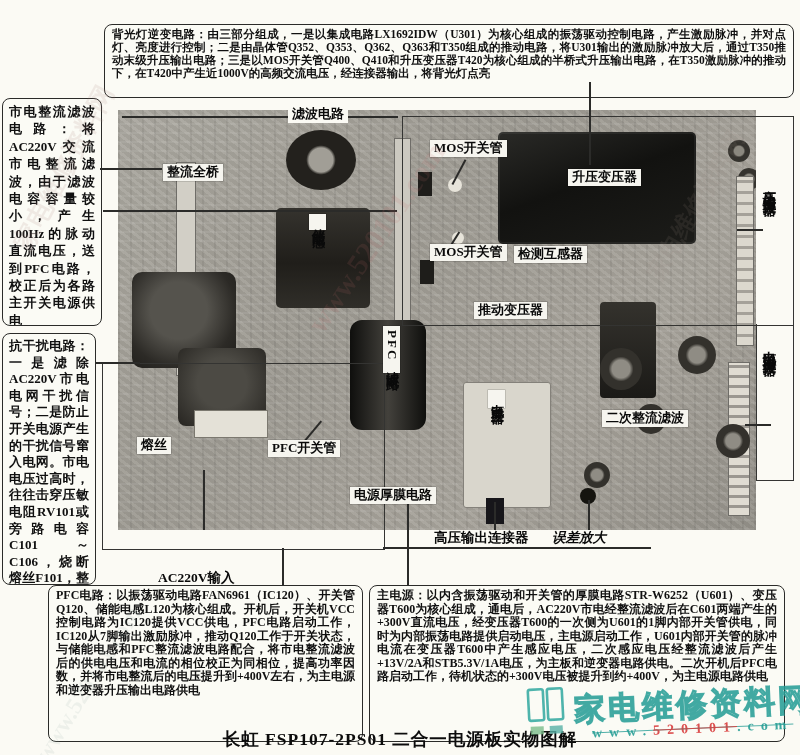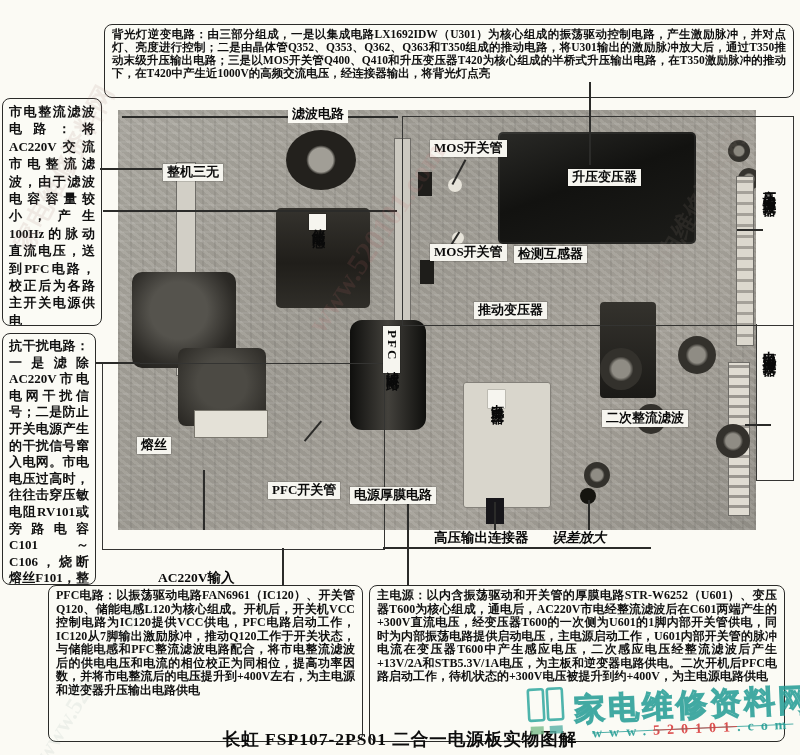--- a/index.html
+++ b/index.html
@@ -141,29 +141,29 @@
 
 <div class="tbox" style="left:48px;top:585px;width:315px;height:157px;font-size:12px;line-height:13.5px;">
   <span>PFC电路：以振荡驱动电路FAN6961（IC120）、开关管Q120、储能电感L120为核心组成。开机后，开关机VCC控制电路为IC120提供VCC供电，PFC电路启动工作，IC120从7脚输出激励脉冲，推动Q120工作于开关状态，与储能电感和PFC整流滤波电路配合，将市电整流滤波后的供电电压和电流的相位校正为同相位，提高功率因数，并将市电整流后的电压提升到+400V左右，为主电源和逆变器升压输出电路供电</span>
 </div>
 
 <div class="tbox" style="left:369px;top:585px;width:416px;height:157px;font-size:12px;line-height:13.5px;">
   <span>主电源：以内含振荡驱动和开关管的厚膜电路STR-W6252（U601）、变压器T600为核心组成，通电后，AC220V市电经整流滤波后在C601两端产生的+300V直流电压，经变压器T600的一次侧为U601的1脚内部开关管供电，同时为内部振荡电路提供启动电压，主电源启动工作，U601内部开关管的脉冲电流在变压器T600中产生感应电压，二次感应电压经整流滤波后产生+13V/2A和STB5.3V/1A电压，为主板和逆变器电路供电。二次开机后PFC电路启动工作，待机状态的+300V电压被提升到约+400V，为主电源电路供电</span>
 </div>
 
 <div class="chip" style="left:288px;top:106px;background:#fbfaf4;box-shadow:none;">滤波电路</div>
-<div class="chip" style="left:163px;top:164px;">整机三无</div>
+<div class="chip" style="left:163px;top:164px;">整流全桥</div>
 <div class="chip" style="left:430px;top:140px;">MOS开关管</div>
 <div class="chip" style="left:568px;top:169px;">升压变压器</div>
 <div class="chip" style="left:430px;top:244px;">MOS开关管</div>
 <div class="chip" style="left:514px;top:246px;">检测互感器</div>
 <div class="chip" style="left:474px;top:302px;">推动变压器</div>
 <div class="chip vert" style="left:309px;top:214px;">储能电感</div>
 <div class="chip vert" style="left:383px;top:326px;">PFC滤波电路</div>
-<div class="chip" style="left:268px;top:440px;margin-top:42px;">PFC开关管</div>
+<div class="chip" style="left:268px;top:440px;">PFC开关管</div>
 <div class="chip" style="left:137px;top:437px;">熔丝</div>
 <div class="chip" style="left:350px;top:487px;">电源厚膜电路</div>
 <div class="chip vert" style="left:488px;top:390px;">电源变压器</div>
 <div class="chip" style="left:602px;top:410px;">二次整流滤波</div>
 <div class="vlabel" style="left:760px;top:180px;">高压输出连接器</div>
 <div class="vlabel" style="left:760px;top:340px;">电源输出连接器</div>
 <div class="plabel" style="left:158px;top:529px;margin-top:40px;">AC220V输入</div>
 <div class="plabel" style="left:434px;top:529px;">高压输出连接器</div>
 <div class="plabel" style="left:552px;top:529px;font-style:italic;">误差放大</div>
 

